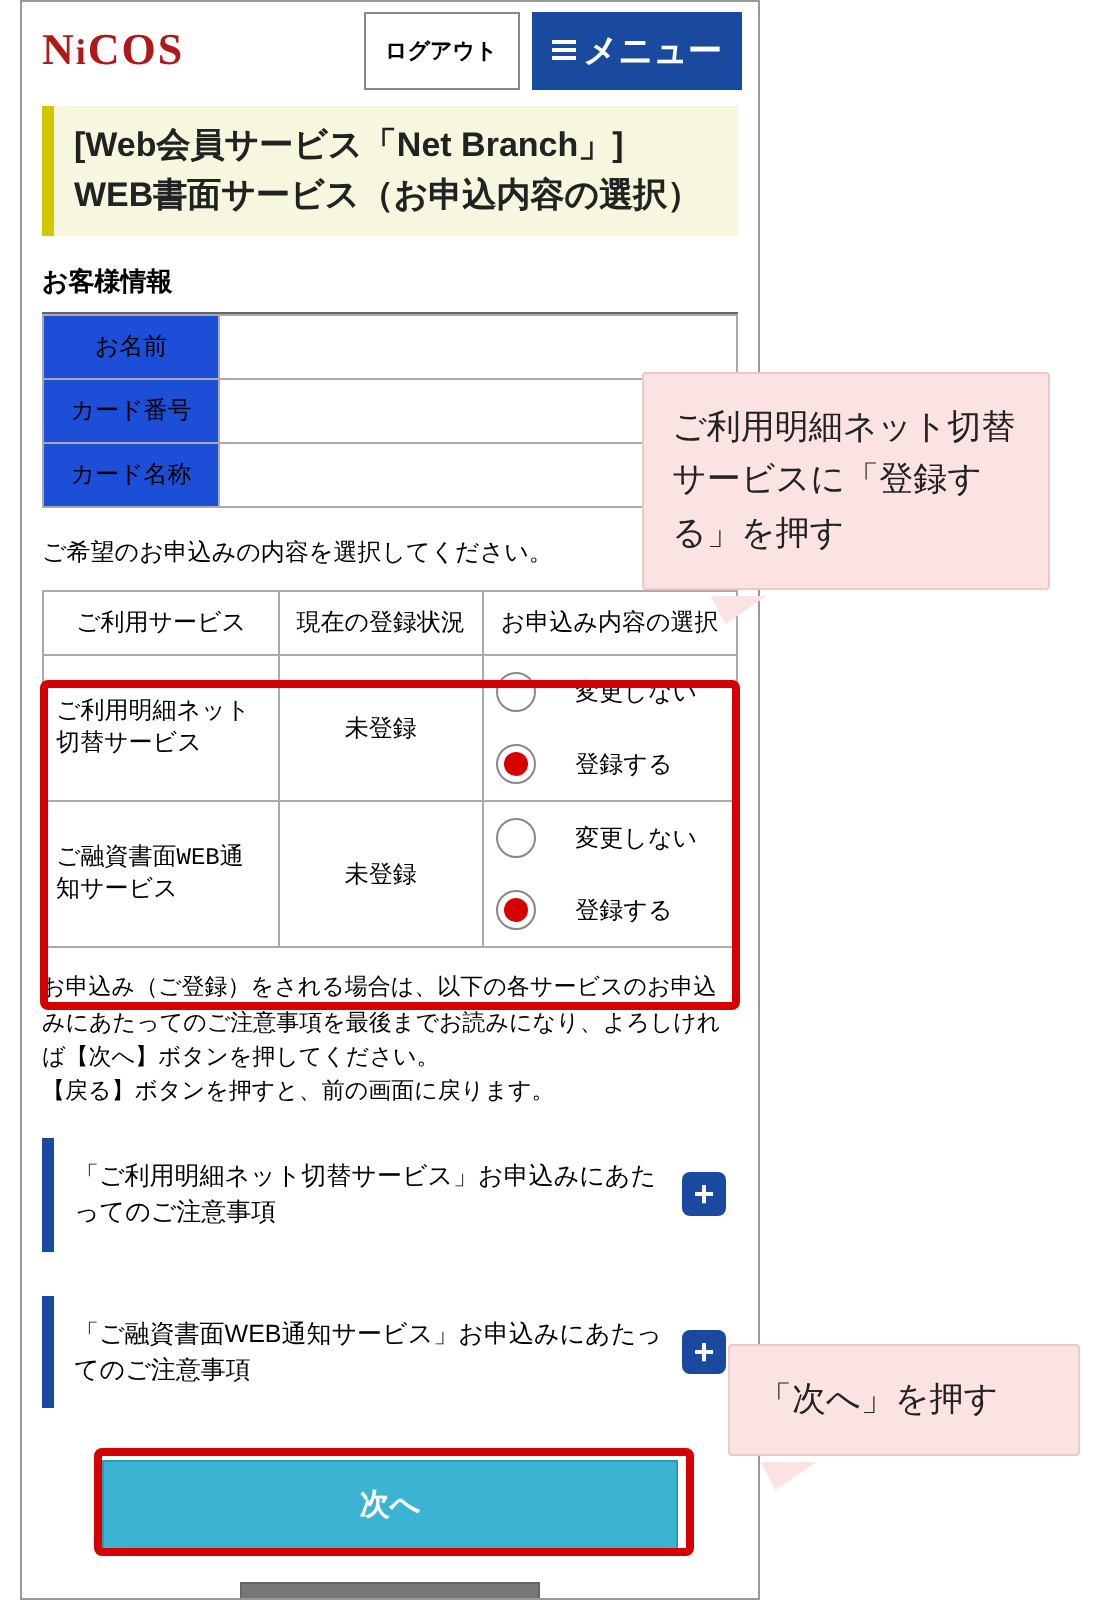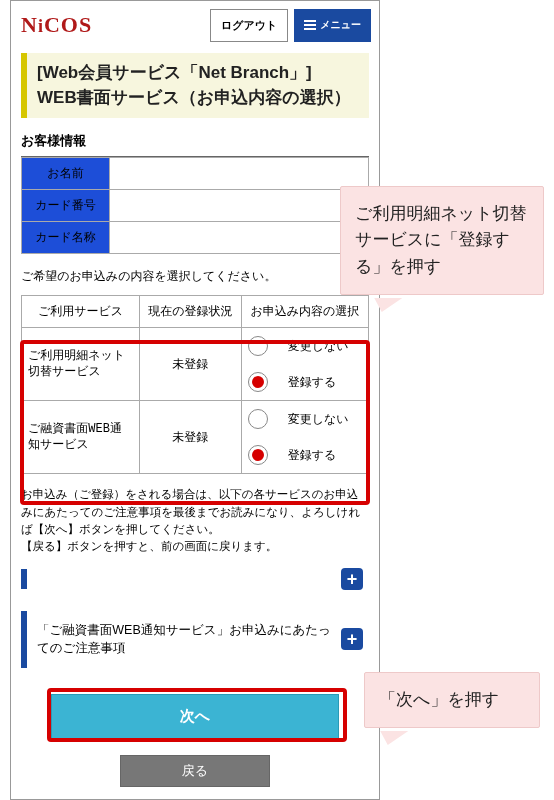--- a/index.html
+++ b/index.html
@@ -42,21 +42,21 @@
     background: #fff;
     font-size: 11px;
     padding: 8px 10px;
     font-weight: bold;
     cursor: pointer;
   }
   .btn-menu {
     background: #1a4aa0;
     color: #fff;
     border: none;
-    font-size: 10px;
+    font-size: 17px;
     padding: 8px 10px;
     font-weight: bold;
     cursor: pointer;
     display: flex;
     align-items: center;
     gap: 4px;
   }
   .menu-icon {
     display: inline-flex;
     flex-direction: column;
@@ -218,21 +218,21 @@
   .callout {
     position: absolute;
     background: #fbe3e3;
     border: 1px solid #eec9c9;
     padding: 14px 14px;
     font-size: 17px;
     line-height: 1.55;
     color: #222;
     border-radius: 2px;
   }
-  .callout1 { left: 340px; top: 186px; width: 204px; }
+  .callout1 { left: 321px; top: 186px; width: 204px; }
   .callout1::after {
     content: "";
     position: absolute;
     left: 30px;
     bottom: -18px;
     border: 14px solid transparent;
     border-top-color: #fbe3e3;
     border-bottom: none;
     transform: skewX(-25deg);
   }
@@ -329,20 +329,21 @@
         </div>
       </td>
     </tr>
   </tbody>
     </table>
 
   <div class="para" style="white-space:pre-line;">お申込み（ご登録）をされる場合は、以下の各サービスのお申込みにあたってのご注意事項を最後までお読みになり、よろしければ【次へ】ボタンを押してください。
 【戻る】ボタンを押すと、前の画面に戻ります。</div>
 
   <div class="accordion">
+    <span>「ご利用明細ネット切替サービス」お申込みにあたってのご注意事項</span>
     <span class="plus">+</span>
   </div>
 
   <div class="accordion" style="margin-top:22px;">
     <span>「ご融資書面WEB通知サービス」お申込みにあたってのご注意事項</span>
     <span class="plus">+</span>
   </div>
 
   <div class="next-wrap">
     <button class="btn-next">次へ</button>

